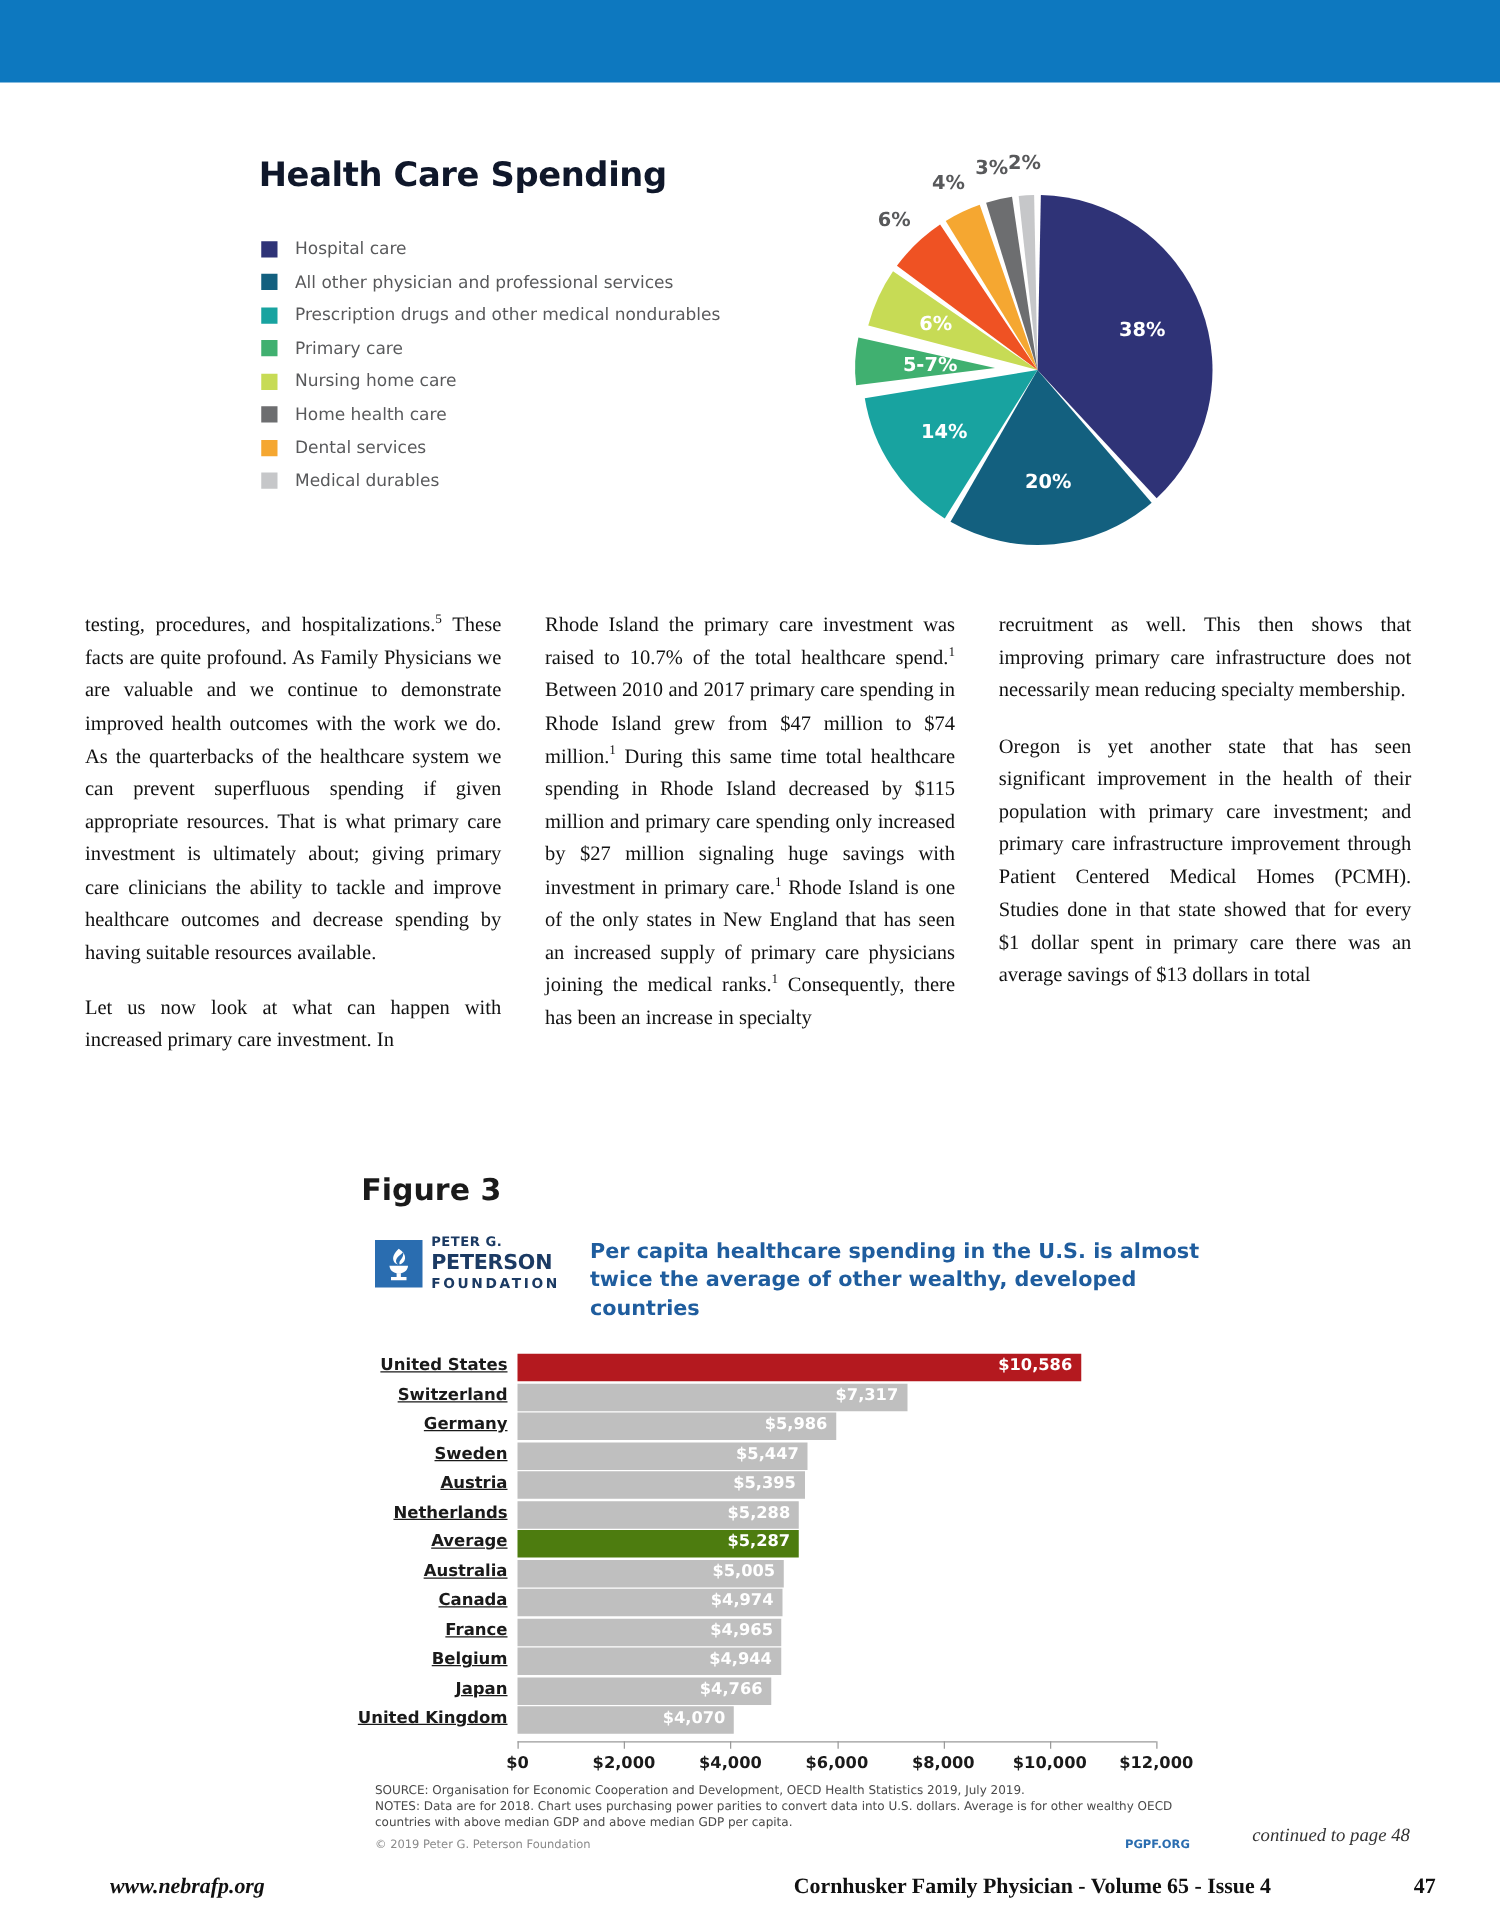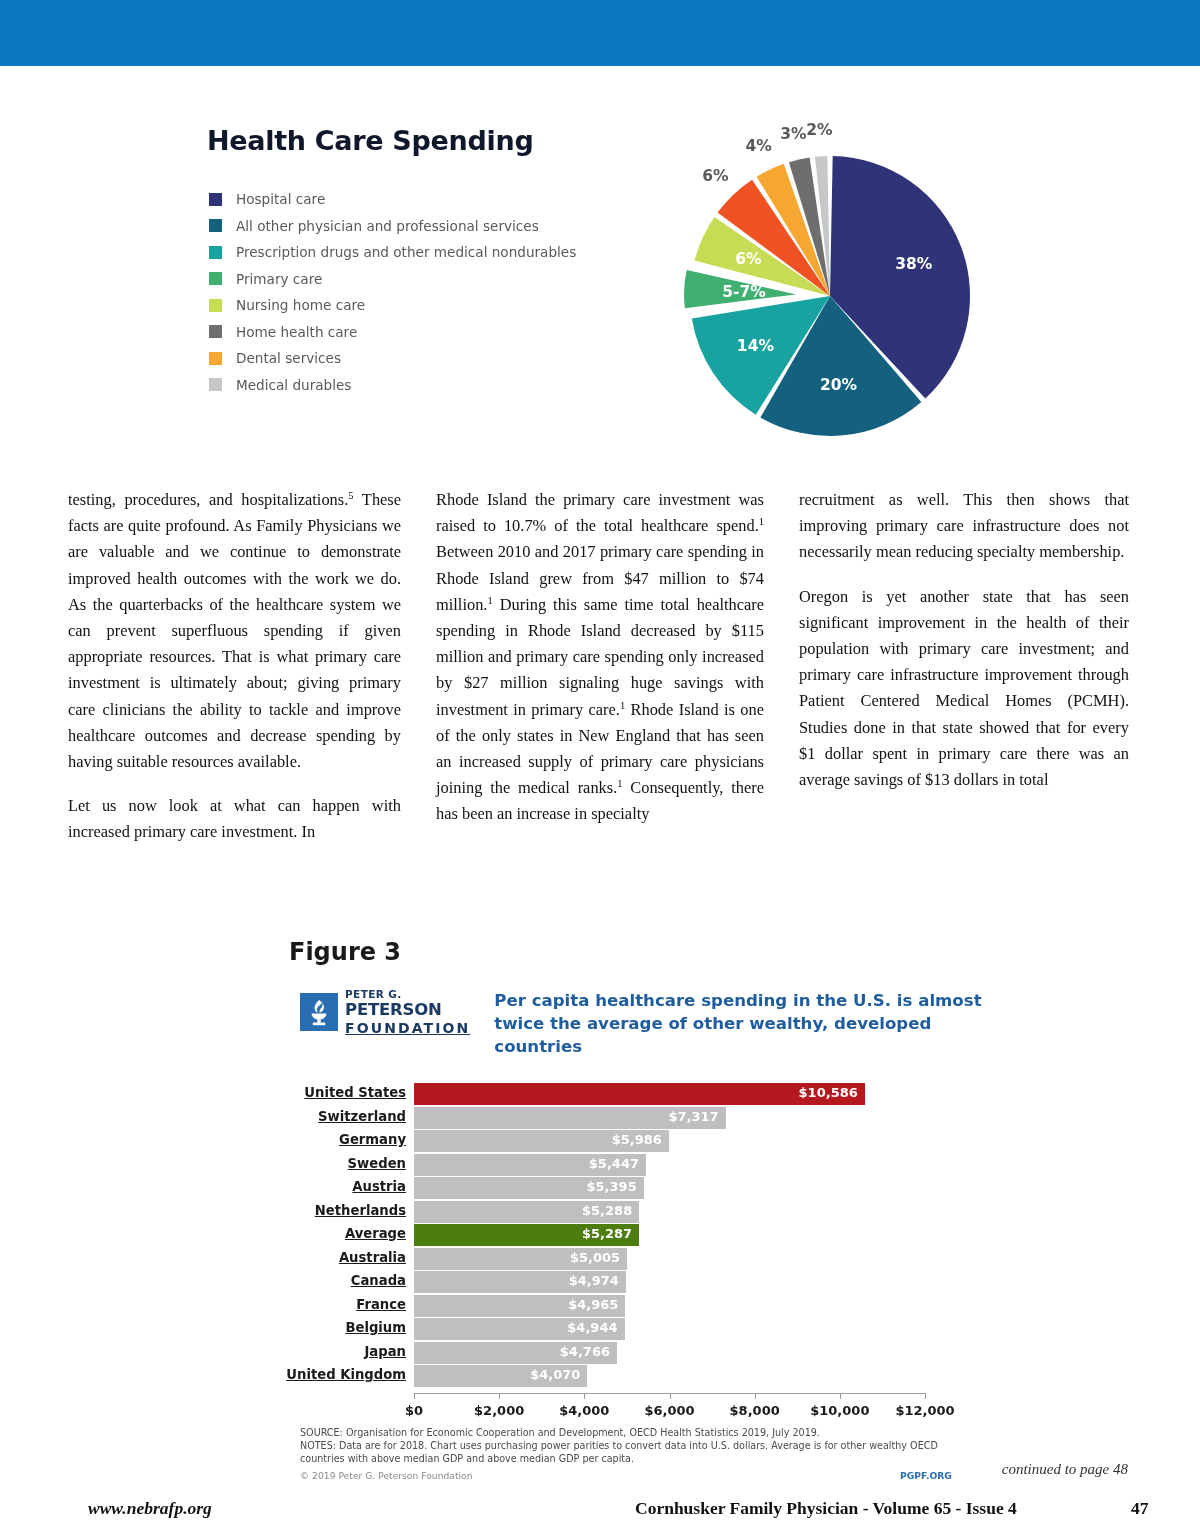--- a/index.html
+++ b/index.html
@@ -125,21 +125,21 @@
     flex: 0 0 auto;
     margin-right: 7px;
   }
   .pgpf-wordmark {
     font-family: "DejaVu Sans", sans-serif;
     color: #1b3a63;
     line-height: 1;
   }
   .pgpf-w1 { font-size: 10.5px; font-weight: bold; letter-spacing: 0.4px; }
   .pgpf-w2 { font-size: 16.5px; font-weight: bold; letter-spacing: -0.2px; margin-top: 2px; }
-  .pgpf-w3 { font-size: 14px; font-weight: bold; letter-spacing: 2.1px; margin-top: 3px; text-decoration: underline; }
+  .pgpf-w3 { font-size: 11px; font-weight: bold; letter-spacing: 2.1px; margin-top: 3px; }
   .pgpf-headline {
     margin-left: 24px;
     font-family: "DejaVu Sans", sans-serif;
     font-weight: bold;
     font-size: 16.6px;
     line-height: 23px;
     color: #1f5d9e;
     max-width: 520px;
   }
 

